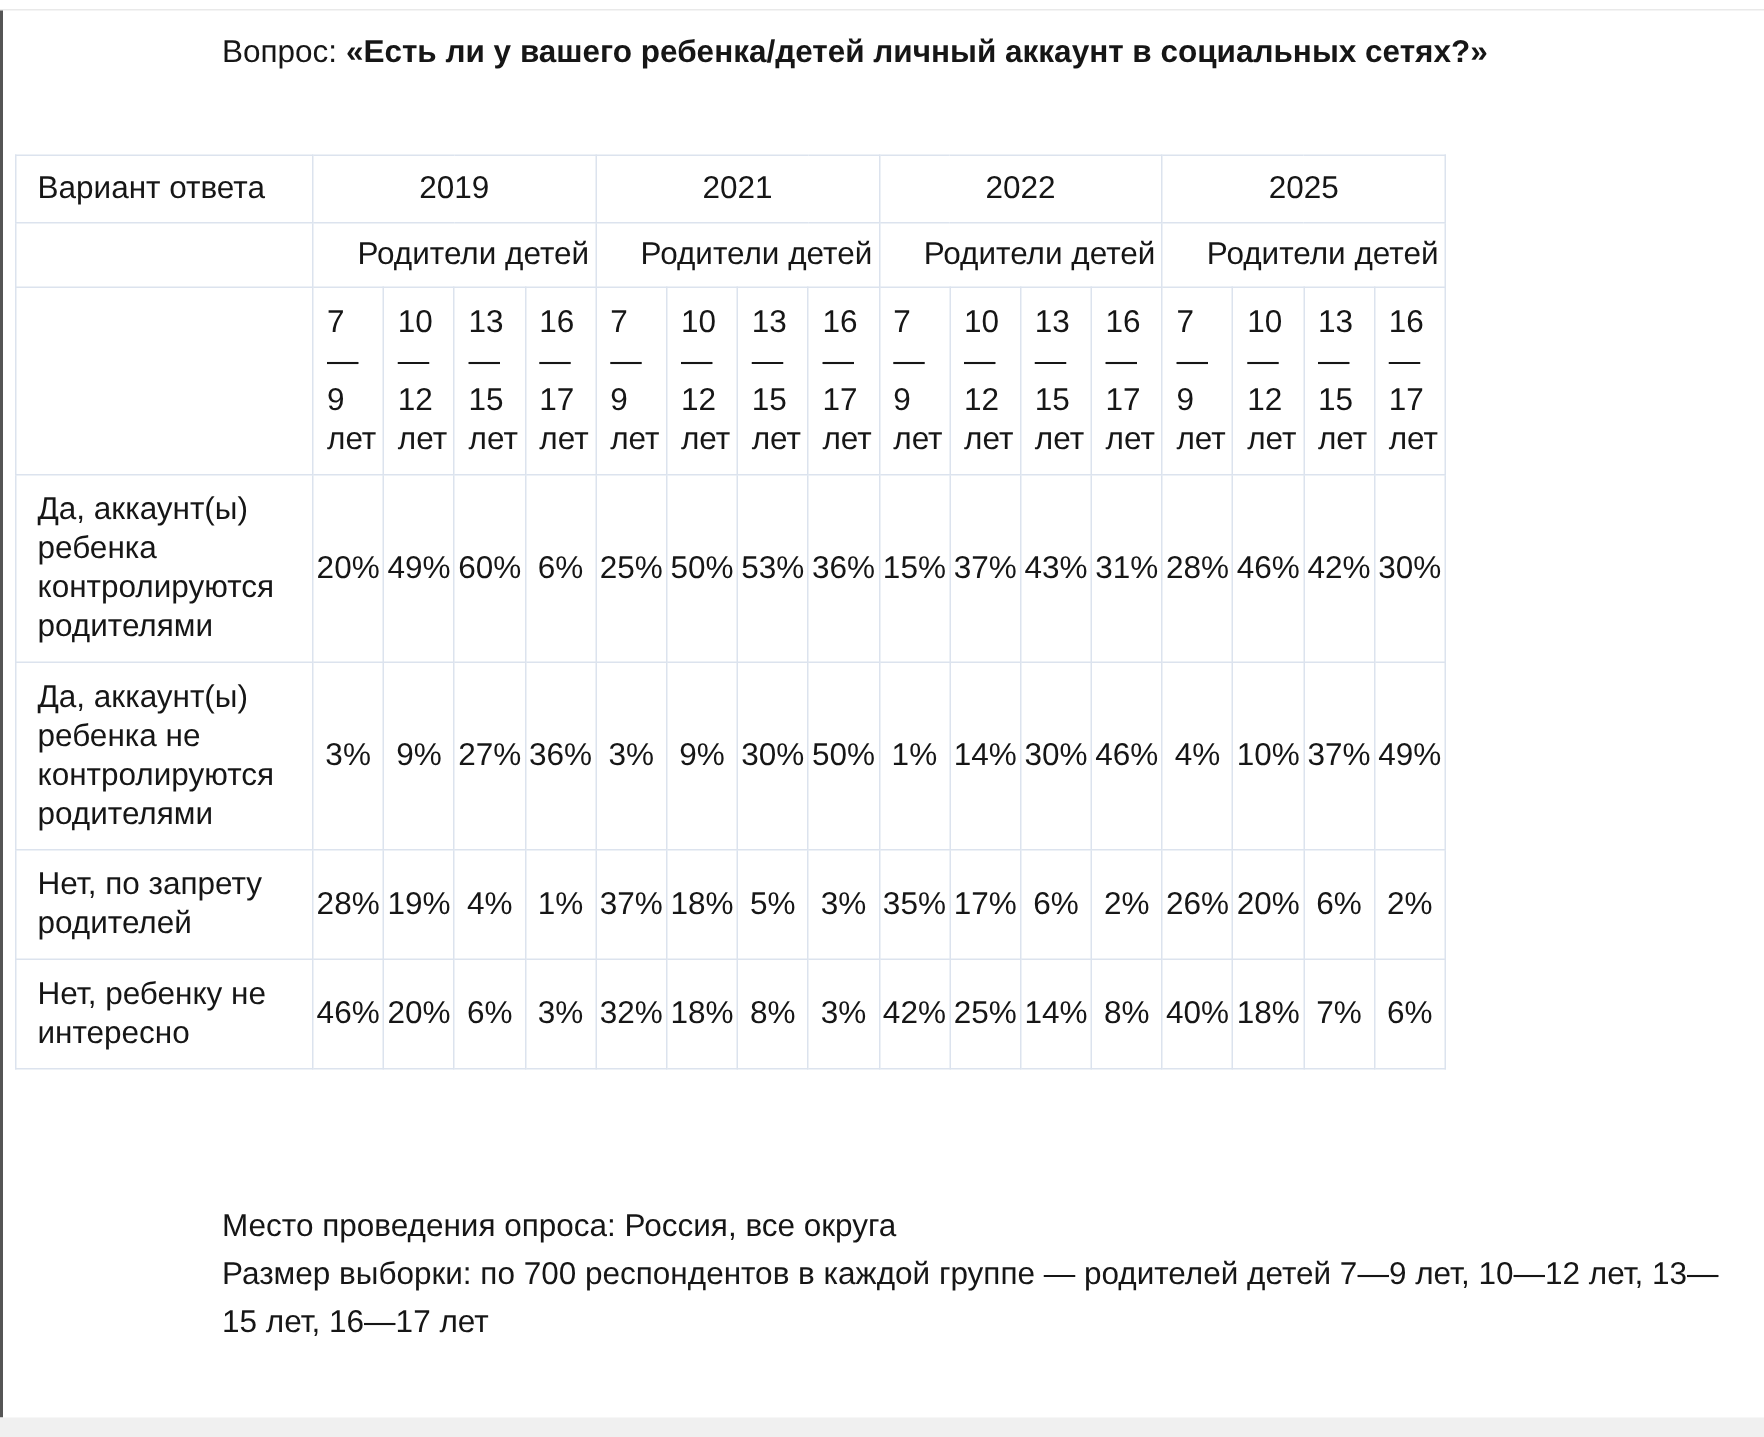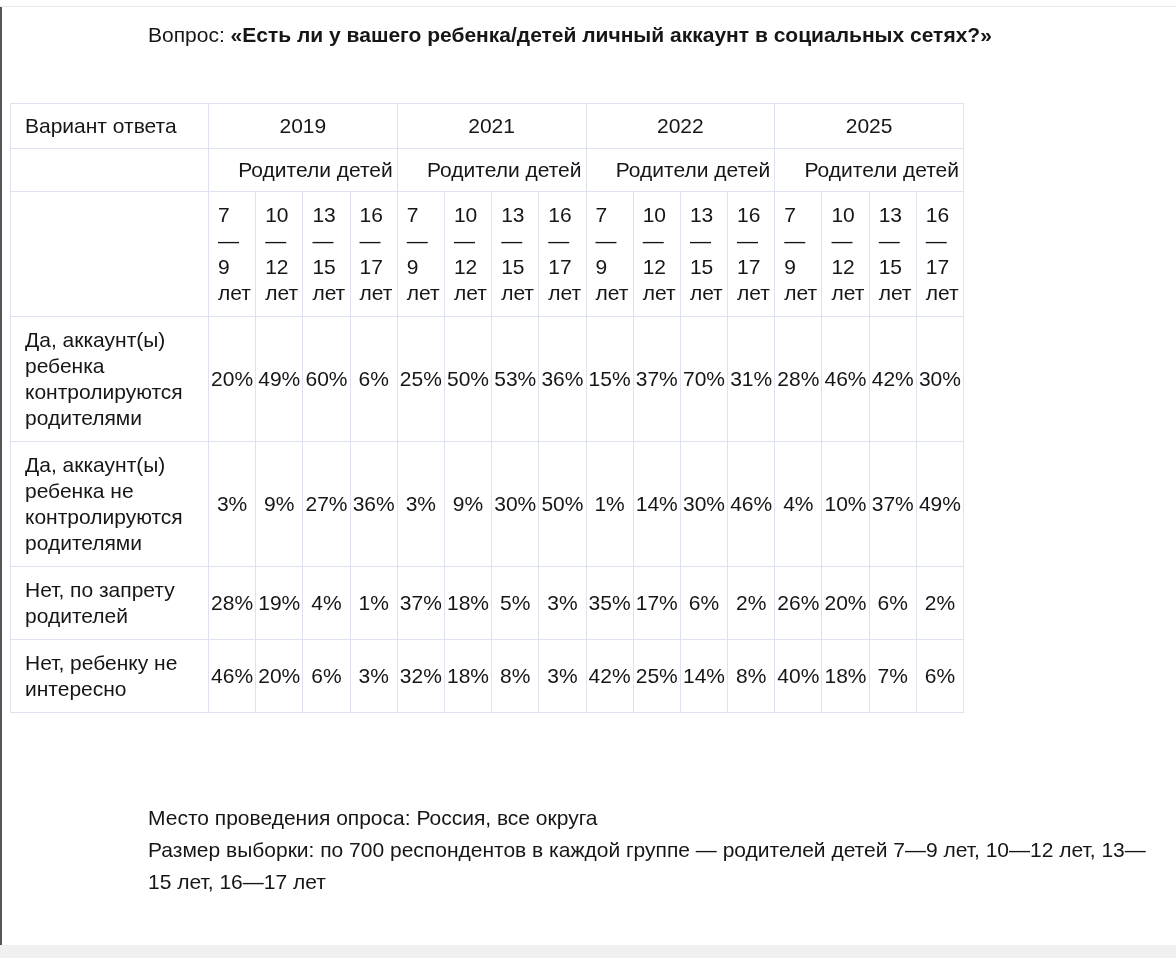--- a/index.html
+++ b/index.html
@@ -118,21 +118,21 @@
           <td class="value-cell">20%</td>
           <td class="value-cell">49%</td>
           <td class="value-cell">60%</td>
           <td class="value-cell">6%</td>
           <td class="value-cell">25%</td>
           <td class="value-cell">50%</td>
           <td class="value-cell">53%</td>
           <td class="value-cell">36%</td>
           <td class="value-cell">15%</td>
           <td class="value-cell">37%</td>
-          <td class="value-cell">70%</td>
+          <td class="value-cell">43%</td>
           <td class="value-cell">31%</td>
           <td class="value-cell">28%</td>
           <td class="value-cell">46%</td>
           <td class="value-cell">42%</td>
           <td class="value-cell">30%</td>
         </tr>
         <tr>
           <td class="label-cell">Да, аккаунт(ы) ребенка не контролируются родителями</td>
           <td class="value-cell">3%</td>
           <td class="value-cell">9%</td>

